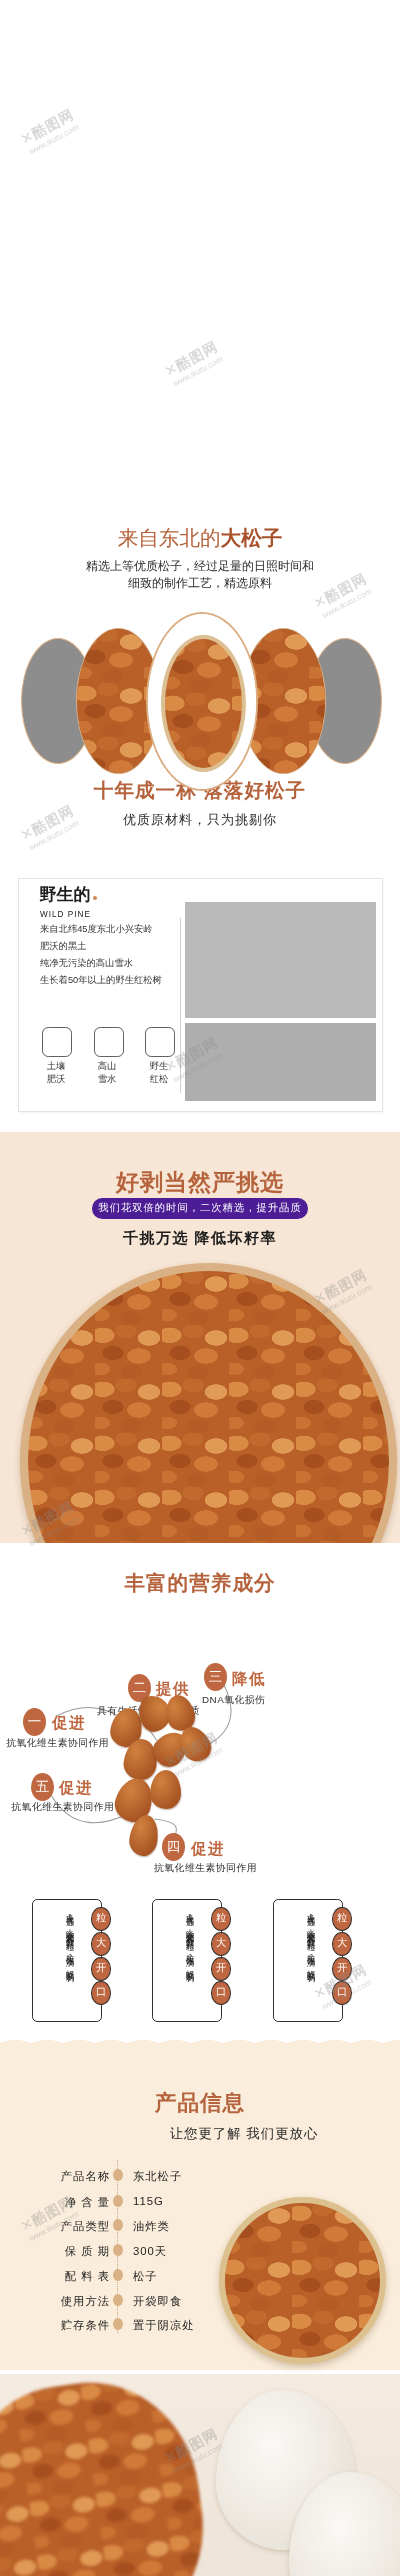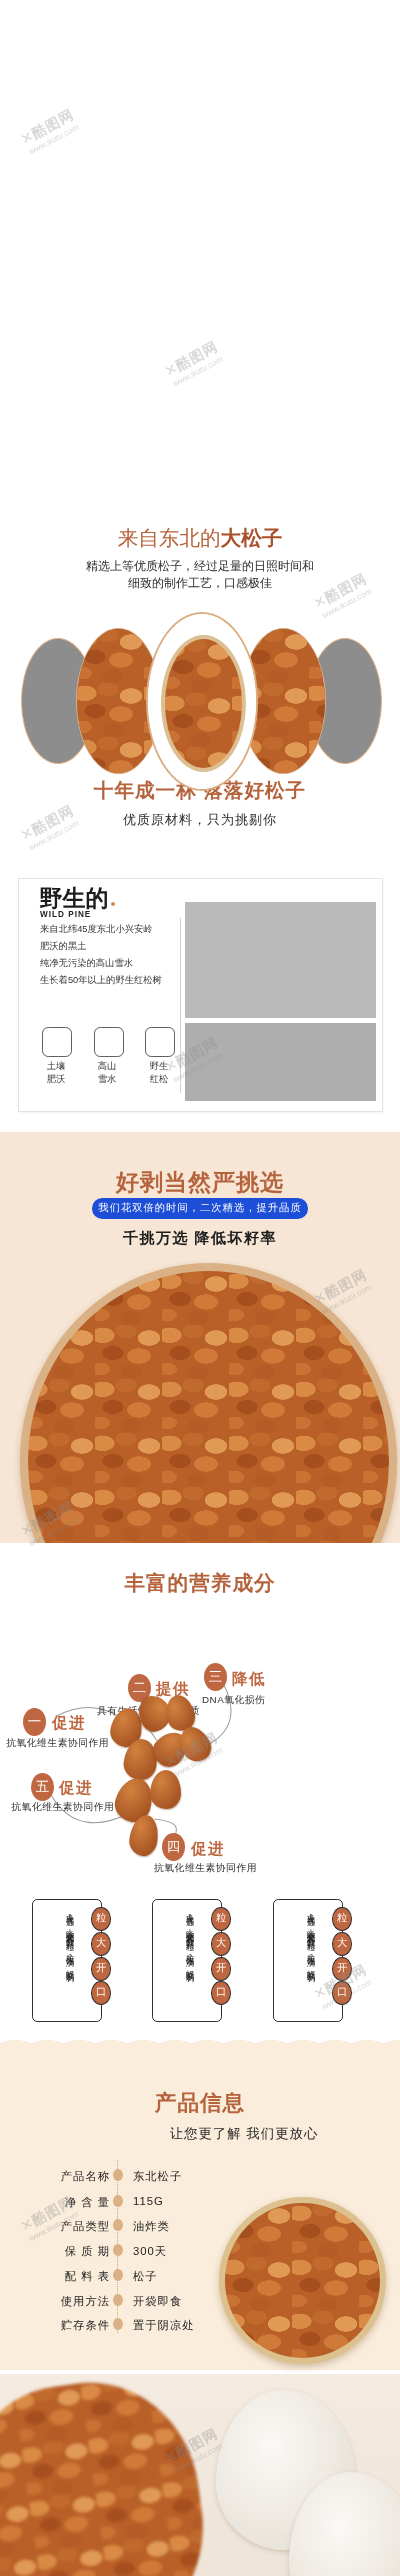--- a/index.html
+++ b/index.html
@@ -41,21 +41,21 @@
   
   .oval{border-radius:50%;border:1.5px solid #dcae83;overflow:hidden;background:#8d8d8d;}
   .oval .fill{position:absolute;left:0;top:0;right:0;bottom:0;}
   
   .dcard{left:18px;top:878px;width:363px;height:232px;background:#fff;border:0.5px solid #e3e3e3;box-shadow:0 0.5px 3.1px rgba(0,0,0,.06);}
   .dcard .gray{position:absolute;background:#b9b9b9;}
   .fsq{position:absolute;width:28px;height:28px;border:1px solid #606060;border-radius:6.2px;background:#fff;}
   .flab{position:absolute;width:46px;text-align:center;font-size:9.3px;line-height:13.4px;color:#333;}
   
   .peach{top:1132px;height:411px;width:400px;background:#f7e6d5;overflow:hidden;}
-  .pill{border-radius:10.3px;background:#1d4ed8;color:#fff;}
+  .pill{border-radius:10.3px;background:#4c1d95;color:#fff;}
   
   .ncirc{position:absolute;width:23px;height:28px;border-radius:50%;background:#bf6740;color:#fff;
     font-size:13.4px;line-height:28px;text-align:center;}
   .nact{position:absolute;font-size:15.5px;font-weight:800;color:#bf6740;letter-spacing:1.5px;}
   .ndesc{position:absolute;font-size:9.8px;color:#2e2e2e;letter-spacing:0.5px;}
   
   .kcard{position:absolute;top:1899px;width:68px;height:121px;background:#fff;border:1px solid #2f2f2f;border-radius:5.2px;}
   .kbadge{position:absolute;right:-9.8px;width:17.5px;height:21.6px;border-radius:50%;background:#bf6740;border:1px solid #333;
     color:#fff;font-size:10.3px;line-height:20.6px;text-align:center;}
   .vtext{position:absolute;top:7.2px;left:6.2px;right:24px;bottom:5.2px;writing-mode:vertical-rl;
@@ -82,41 +82,41 @@
 </head>
 <body>
 
 <div id="page">
 
 
   <div class="abs ctr" style="top:524px;font-size:20.6px;">
     <span style="color:#b5643c;font-weight:500;">来自东北的</span><span style="color:#a8502a;font-weight:800;">大松子</span>
   </div>
   <div class="abs ctr sec-sub" style="top:558px;font-size:12px;">精选上等优质松子，经过足量的日照时间和</div>
-  <div class="abs ctr sec-sub" style="top:575px;font-size:12px;">细致的制作工艺，口感极佳</div>
+  <div class="abs ctr sec-sub" style="top:575px;font-size:12px;">细致的制作工艺，精选原料</div>
 
   <div class="abs oval" style="left:20.6px;top:638px;width:72px;height:124px;z-index:1;"></div>
   <div class="abs oval" style="left:308px;top:638px;width:72px;height:124px;z-index:1;"></div>
   <div class="abs oval" style="left:76px;top:628px;width:83px;height:144px;z-index:2;">
       <div class="fill nuts"></div>
     </div>
   <div class="abs oval" style="left:241px;top:628px;width:83px;height:144px;z-index:2;">
       <div class="fill nuts"></div>
     </div>
   <div class="abs oval" style="left:146px;top:612px;width:108px;height:175px;z-index:3;border-width:2.1px;background:#fff;">
     <div class="fill" style="background:#fff;"></div>
     <div class="abs nuts" style="left:13.4px;top:20.6px;width:77px;height:129px;border-radius:50%;border:4.1px solid #dcbf92;"></div>
   </div>
 
   <div class="abs ctr sec-title" style="top:777px;font-size:19.6px;">十年成一林 落落好松子</div>
   <div class="abs ctr sec-sub" style="top:811px;font-size:13px;letter-spacing:1px;">优质原材料，只为挑剔你</div>
 
   <div class="abs dcard">
-    <div class="abs" style="left:20.6px;top:4.1px;font-size:23px;font-weight:800;color:#1d1d1d;"><span>野生的</span><span style="display:inline-block;width:4.6px;height:4.6px;border-radius:50%;background:#cf8a57;margin-left:2.1px;"></span></div>
-    <div class="abs" style="left:21px;top:31px;font-size:8.2px;letter-spacing:1px;color:#222;font-weight:700;">WILD PINE</div>
+    <div class="abs" style="left:20.6px;top:4.1px;font-size:17px;font-weight:800;color:#1d1d1d;"><span>野生的</span><span style="display:inline-block;width:4.6px;height:4.6px;border-radius:50%;background:#cf8a57;margin-left:2.1px;"></span></div>
+    <div class="abs" style="left:21px;top:31px;font-size:8.2px;letter-spacing:1px;color:#222;font-weight:400;">WILD PINE</div>
     <div class="abs" style="left:21px;top:44px;font-size:9.3px;color:#333;">来自北纬45度东北小兴安岭</div>
     <div class="abs" style="left:21px;top:61px;font-size:9.3px;color:#333;">肥沃的黑土</div>
     <div class="abs" style="left:21px;top:78px;font-size:9.3px;color:#333;">纯净无污染的高山雪水</div>
     <div class="abs" style="left:21px;top:95px;font-size:9.3px;color:#333;">生长着50年以上的野生红松树</div>
     <div class="fsq" style="left:23px;top:148px;"></div>
     <div class="fsq" style="left:75px;top:148px;"></div>
     <div class="fsq" style="left:126px;top:148px;"></div>
     <div class="flab" style="left:14px;top:181px;"><span>土壤</span><br><span>肥沃</span></div>
     <div class="flab" style="left:65px;top:181px;"><span>高山</span><br><span>雪水</span></div>
     <div class="flab" style="left:117px;top:181px;"><span>野生</span><br><span>红松</span></div>

